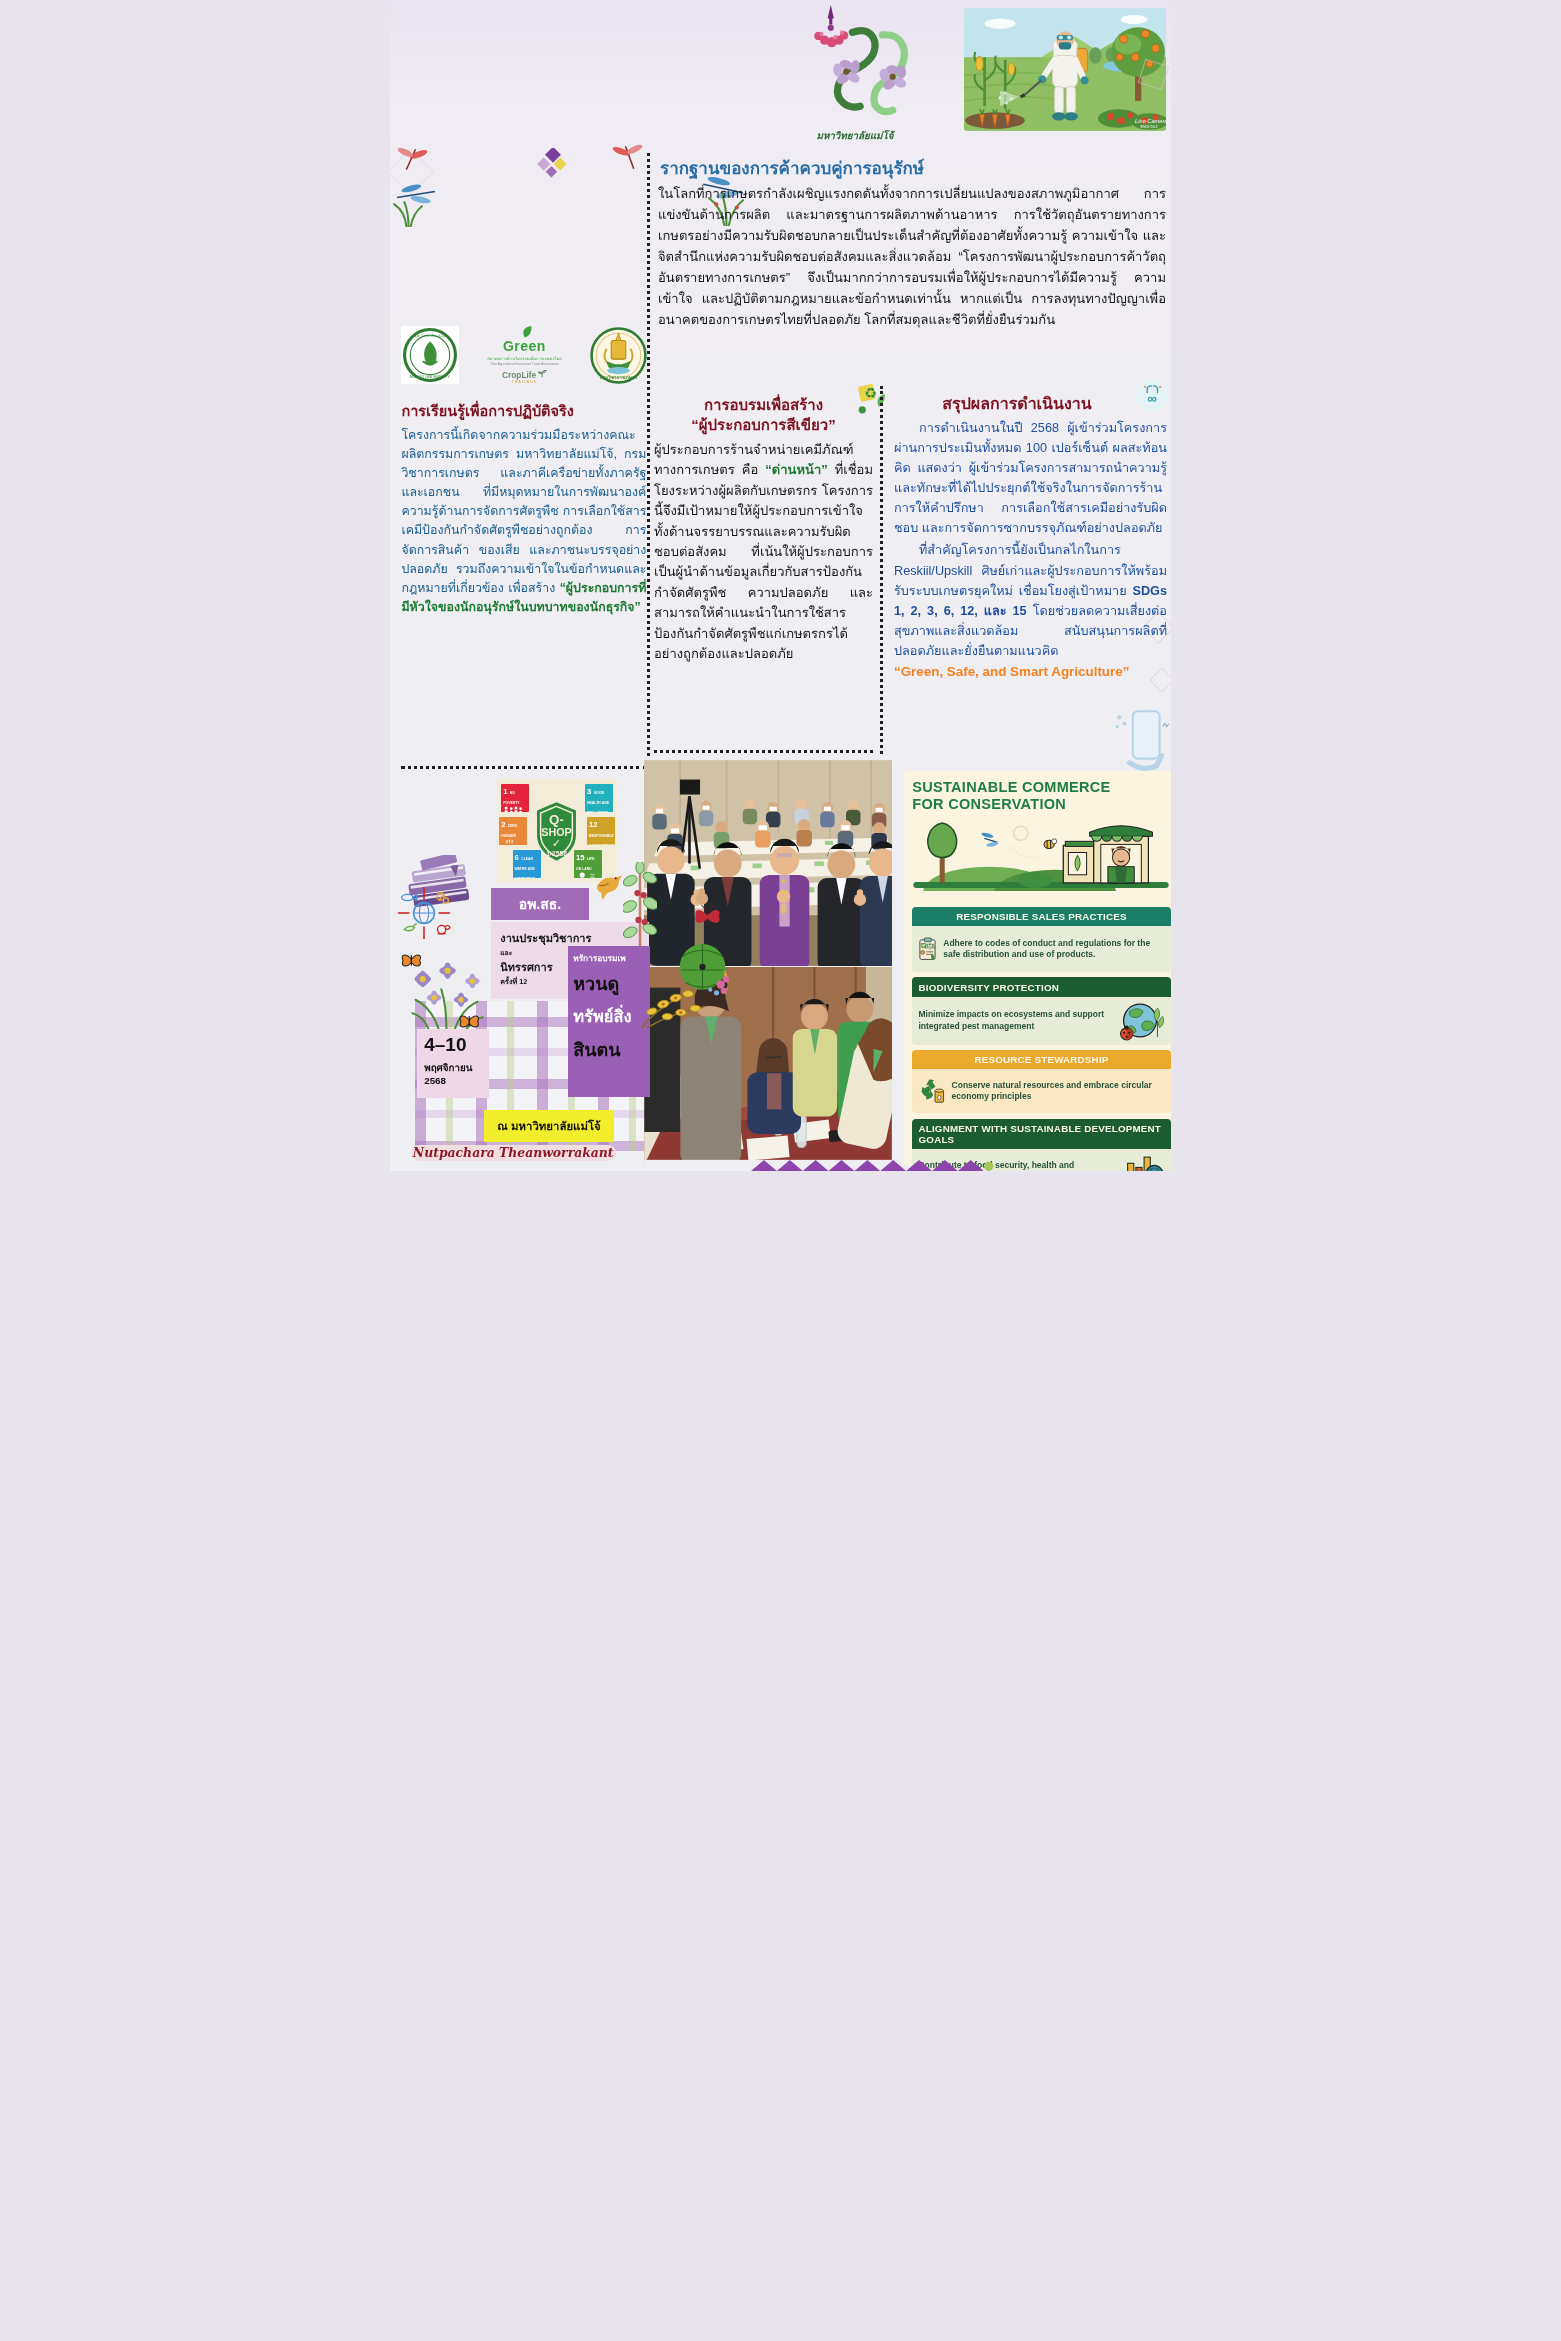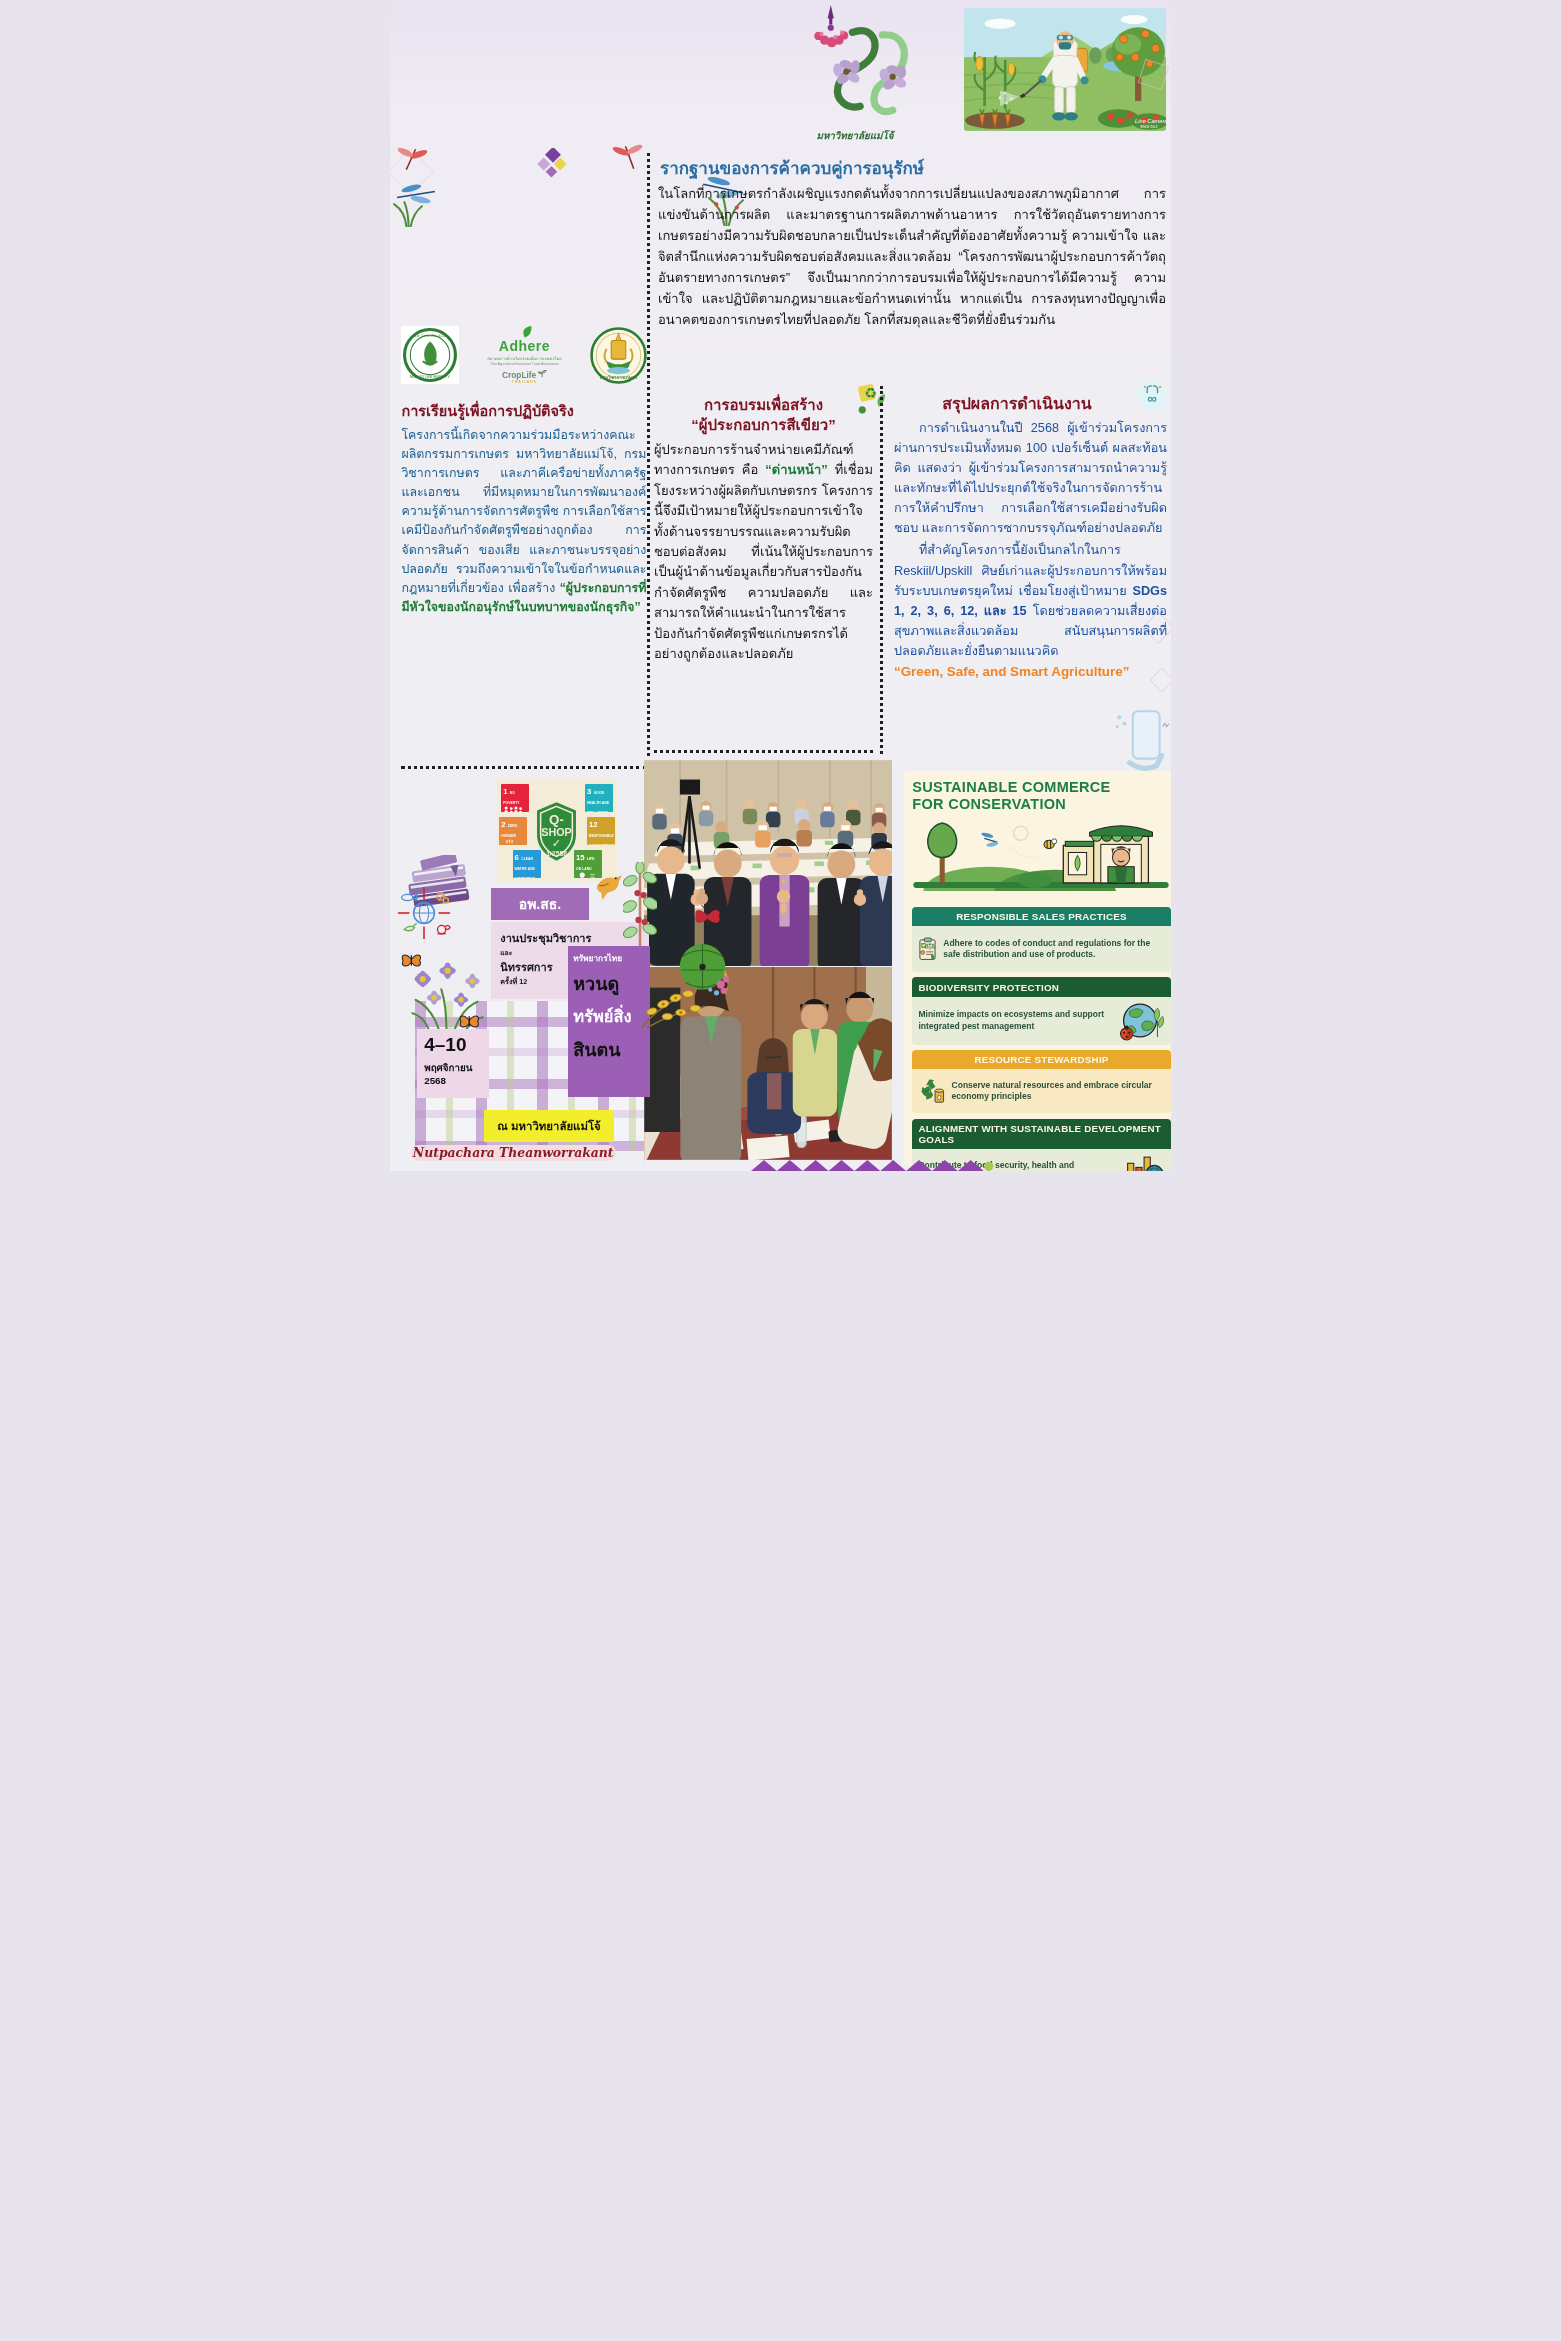--- a/index.html
+++ b/index.html
@@ -240,21 +240,21 @@
         <path d="M52,26 C40,36 38,52 44,66 C48,74 58,74 62,66 C68,52 64,36 52,26 Z" fill="#3f8f3a"></path>
         <path d="M38,64 q14,12 28,0" stroke="#3f8f3a" stroke-width="4" fill="none"></path>
         <text x="52" y="18" font-size="8" fill="#2e7d32" text-anchor="middle">มหาวิทยาลัยแม่โจ้</text>
         <text x="52" y="96" font-size="8" fill="#2e7d32" text-anchor="middle">MAEJO UNIVERSITY</text>
       </svg>
     </div>
     <div style="width:83px;text-align:center;">
       <svg width="17.6" height="11.4" viewBox="0 0 34 22">
         <path d="M17,22 C10,10 16,2 30,0 C30,12 26,20 17,22 Z" fill="#3aa43a"></path>
       </svg>
-      <div style="font-size:14px;font-weight:bold;color:#3aa43a;letter-spacing:0.5px;line-height:.95;">Adhere</div>
+      <div style="font-size:14px;font-weight:bold;color:#3aa43a;letter-spacing:0.5px;line-height:.95;">Green</div>
       <div style="font-size:4.1px;color:#3aa43a;margin-top:1.5px;">สมาคมการค้านวัตกรรมเพื่อการเกษตรไทย</div>
       <div style="font-size:3.4px;color:#8a8a8a;">Thai Agricultural Innovation Trade Association</div>
       <div style="margin-top:4.1px;font-size:8.3px;color:#6a8f6a;font-weight:bold;">
         <span>CropLife</span>
         <svg width="8.3" height="7.2" viewBox="0 0 16 14">
             <path d="M8,14 V6 M8,6 C8,2 12,0 16,1 C14,5 11,6 8,6 M8,8 C8,5 4,3 0,4 C2,7 5,8 8,8" stroke="#6a8f6a" stroke-width="2" fill="none"></path>
           </svg>
       </div>
       <div style="font-size:3.6px;color:#c9a22b;letter-spacing:1px;">THAILAND</div>
     </div>
@@ -815,21 +815,21 @@
   <div class="abs" style="left:101px;top:922px;width:158px;height:77px;background:#eddbea;padding:7.2px 9.3px;box-sizing:border-box;z-index:2;">
     <div style="font-size:11px;font-weight:bold;color:#161616;">งานประชุมวิชาการ</div>
     <div style="font-size:6.7px;font-weight:bold;color:#161616;">และ</div>
     <div style="font-size:11px;font-weight:bold;color:#161616;">นิทรรศการ</div>
     <div style="font-size:7.2px;font-weight:bold;color:#161616;">ครั้งที่ 12</div>
   </div>
 
   <div class="abs plaid" style="left:25px;top:1001px;width:233px;height:150px;z-index:0;"></div>
 
   <div class="abs box-purple" style="left:178px;top:946px;width:82px;height:151px;padding:5.2px 5.2px;box-sizing:border-box;z-index:3;">
-    <div style="color:#fff;font-size:8.3px;font-weight:bold;">ทรัพยากรไทย</div>
+    <div style="color:#fff;font-size:8.3px;font-weight:bold;">ทรัการอบรมเพ</div>
     <div style="color:#111;font-size:18px;font-weight:bold;margin-top:4.1px;">หวนดู</div>
     <div style="color:#fff;font-size:16.5px;font-weight:bold;margin-top:5.2px;">ทรัพย์สิ่ง</div>
     <div style="color:#111;font-size:18px;font-weight:bold;margin-top:5.2px;">สินตน</div>
   </div>
 
   <svg class="abs" style="left:285px;top:941px;z-index:3;" width="55" height="57" viewBox="0 0 106 110">
     <circle cx="53" cy="50" r="44" fill="#4f9e38"></circle>
     <g stroke="#2e6b22" stroke-width="2">
         <path d="M53,6 V94 M14,30 Q53,6 92,30 M12,56 H94 M20,80 Q53,98 86,80" fill="none"></path>
       </g>

